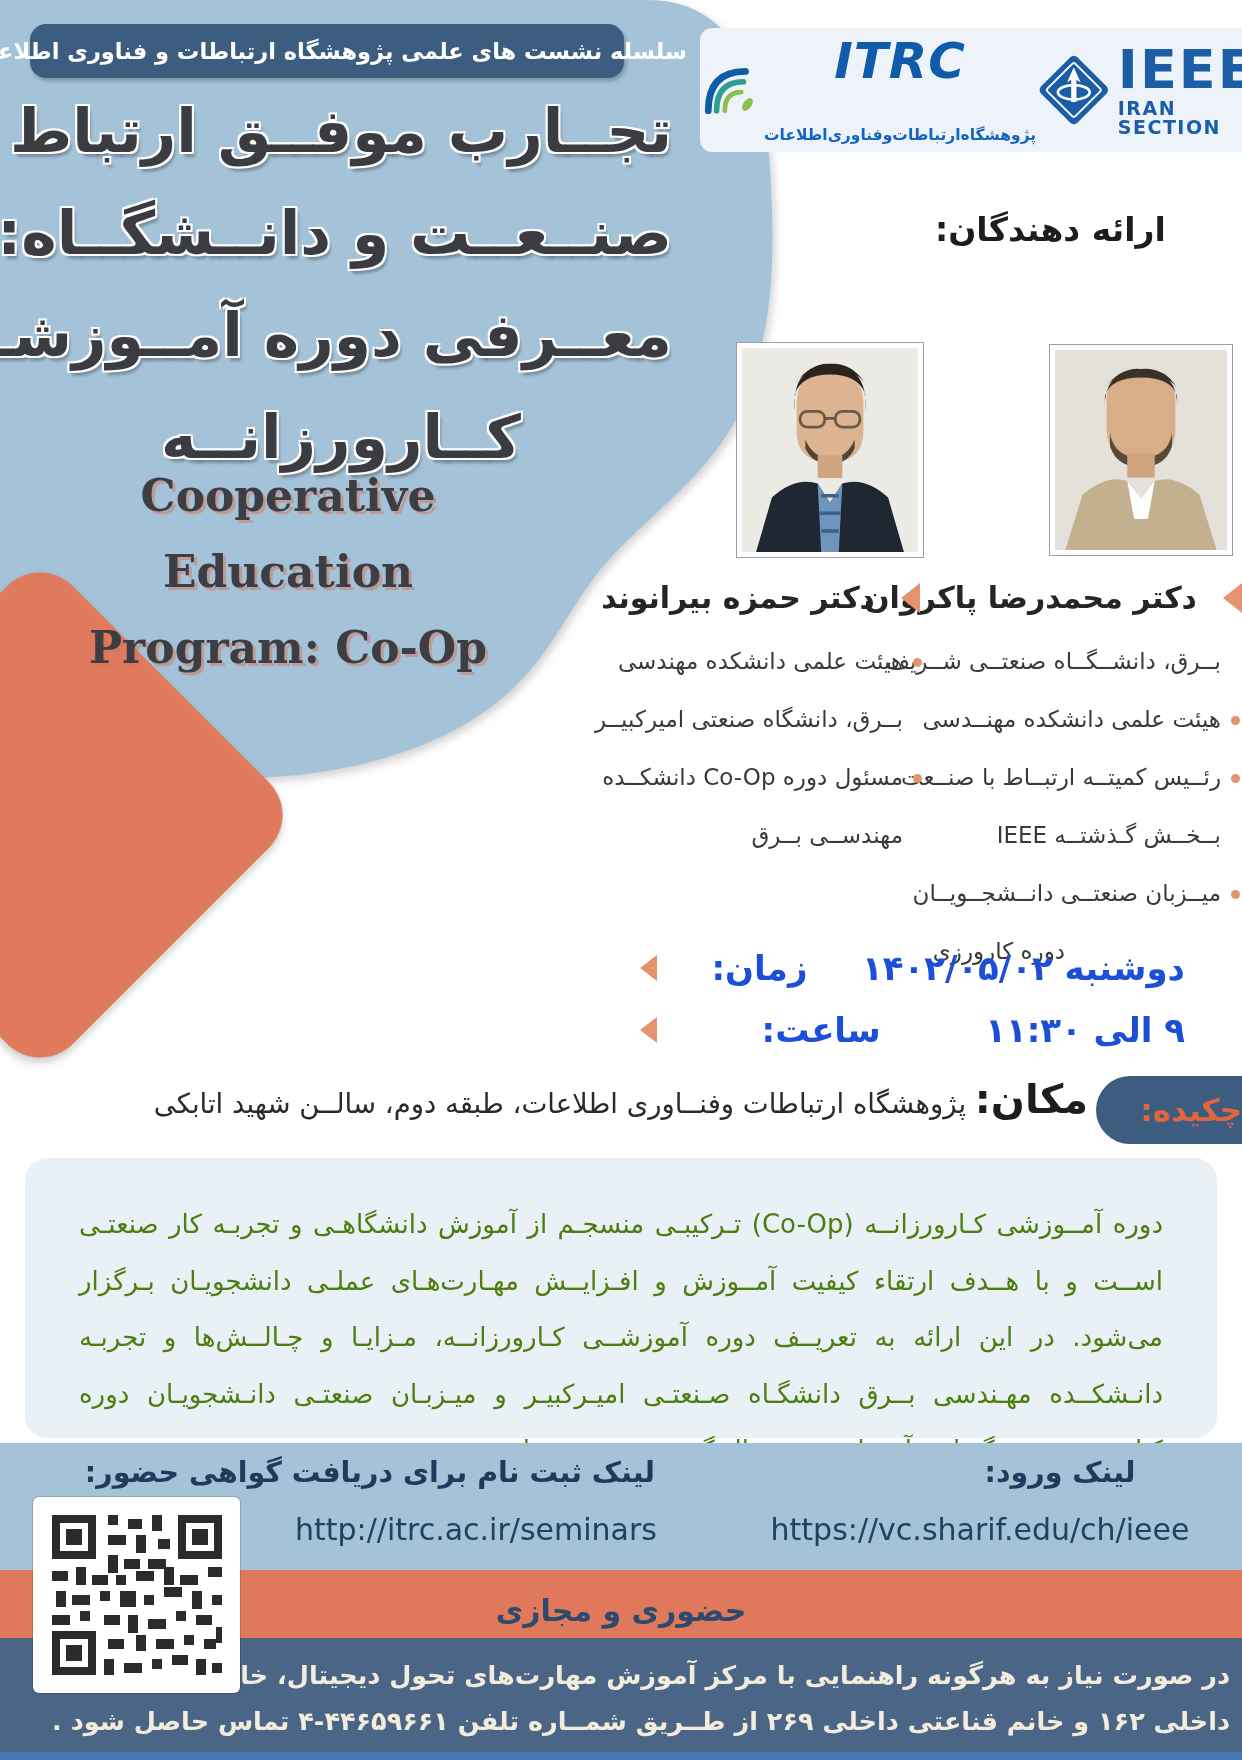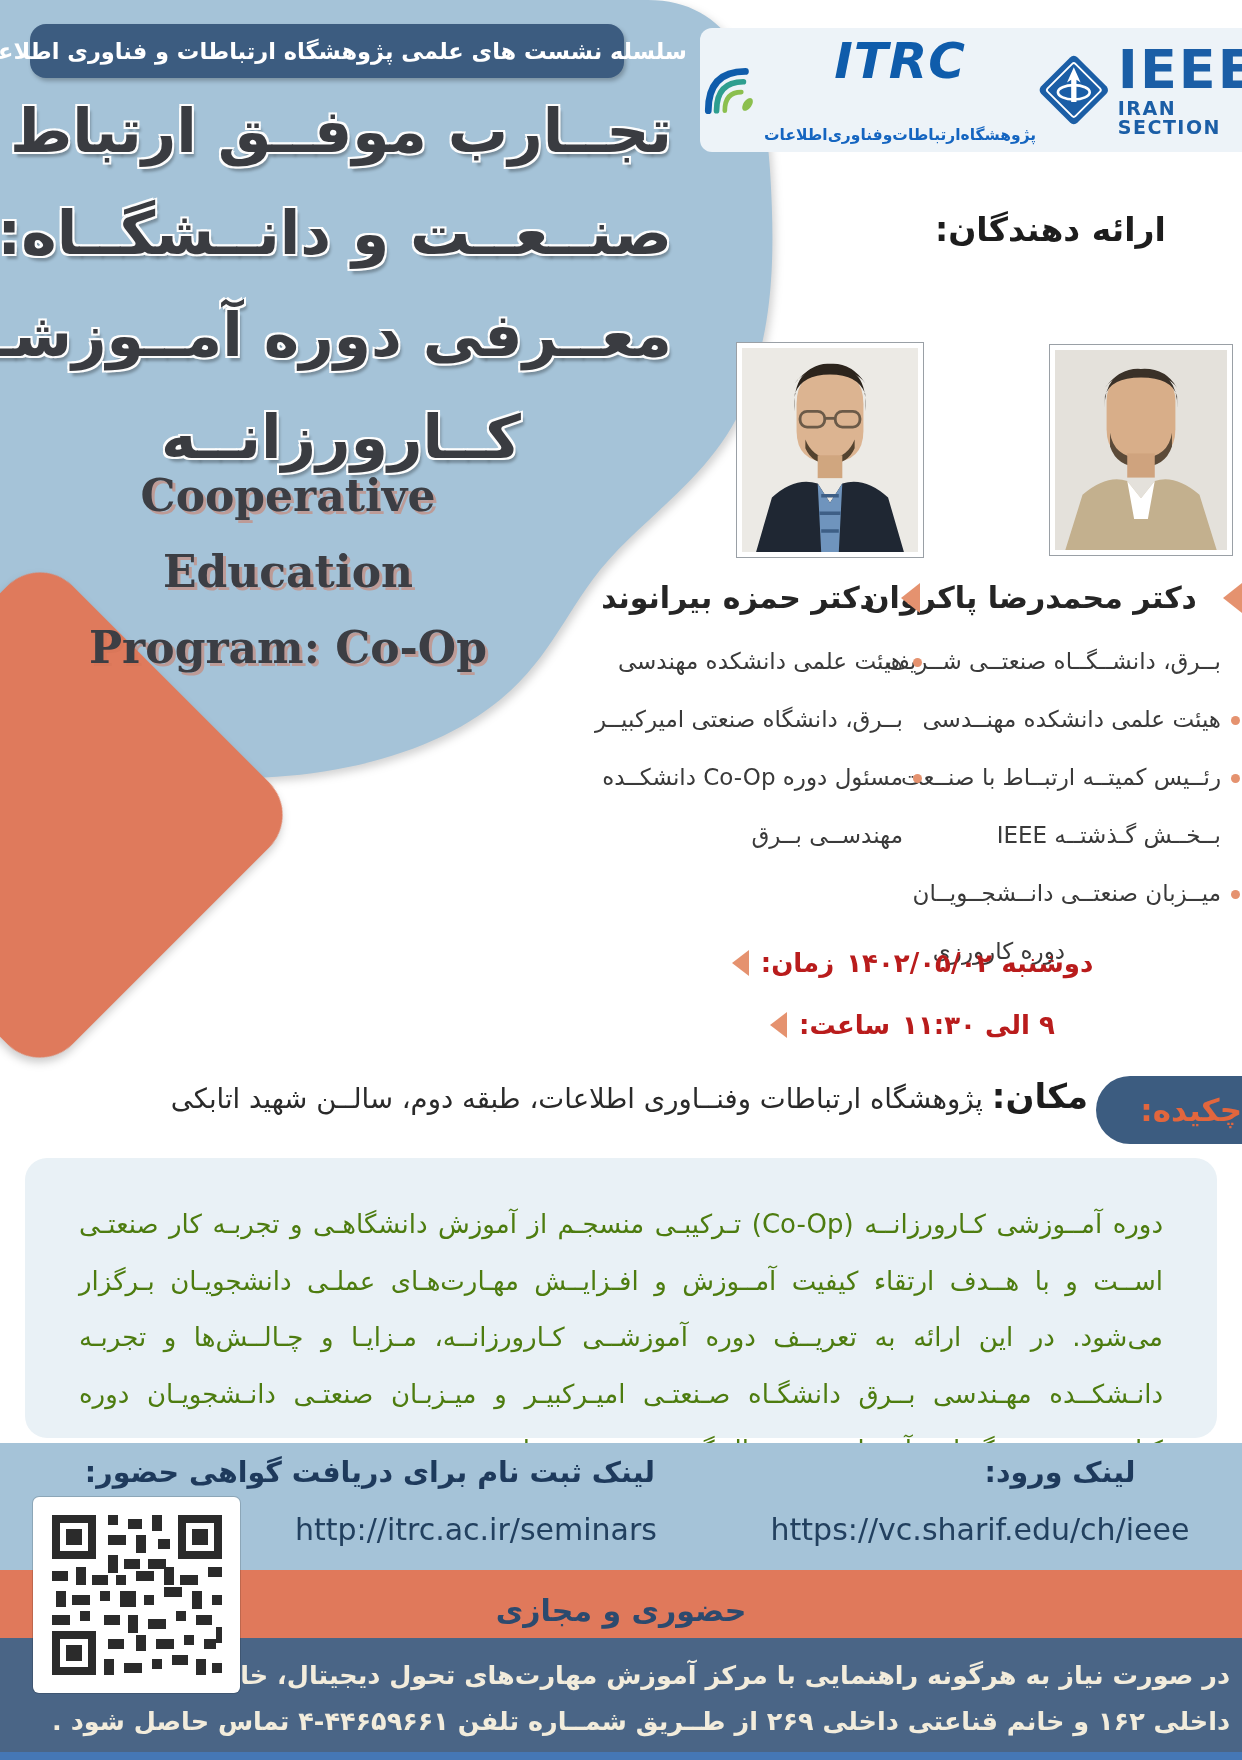--- a/index.html
+++ b/index.html
@@ -69,31 +69,31 @@
   .details{position:absolute;z-index:2;font-size:23px;color:#3a3a3a;white-space:nowrap;text-align:right;}
   .details-right{left:880px;top:632px;width:360px;}
   .details-left{left:570px;top:632px;width:352px;text-align:right;}
   .drow{height:58px;line-height:58px;}
   .drow.dot::before{content:'';display:inline-block;width:9px;height:9px;background:#e5926f;border-radius:50%;margin-inline-end:10px;vertical-align:middle;}
   .drow:not(.dot){padding-right:19px;}
   .drow.indent{padding-right:175px;}
 
   
   .event-row{
-    position:absolute;z-index:2;display:flex;align-items:center;gap:12px;justify-content:center;
-    font-size:26px;font-weight:bold;color:#b91c1c;white-space:nowrap;flex-direction:row-reverse;
+    position:absolute;z-index:2;display:flex;align-items:center;gap:12px;justify-content:space-between;
+    font-size:34px;font-weight:bold;color:#1d4ed8;white-space:nowrap;flex-direction:row-reverse;
   }
   .event-row .evalue{font-weight:bold;}
   .time-row{left:640px;top:948px;width:545px;}
   .hour-row{left:640px;top:1010px;width:545px;}
   .location-row{
     position:absolute;left:278px;top:1076px;width:810px;z-index:2;text-align:left;
     font-size:27.5px;color:#2a2a2a;white-space:nowrap;
   }
-  .location-row .loc-label{font-weight:bold;font-size:34px;color:#1d1d1d;}
+  .location-row .loc-label{font-weight:bold;font-size:40px;color:#1d1d1d;}
 
   
   .abstract-pill{
     position:absolute;left:1096px;top:1076px;width:146px;height:68px;z-index:2;
     background:#3c5c80;border-radius:34px 0 0 34px;display:flex;align-items:center;justify-content:flex-start;
     color:#e2663d;font-size:31px;font-weight:bold;
   }
   .abstract-box{
     position:absolute;left:25px;top:1158px;width:1192px;height:280px;z-index:1;
     background:#e9f1f6;border-radius:22px;box-sizing:border-box;padding:26px 42px;

